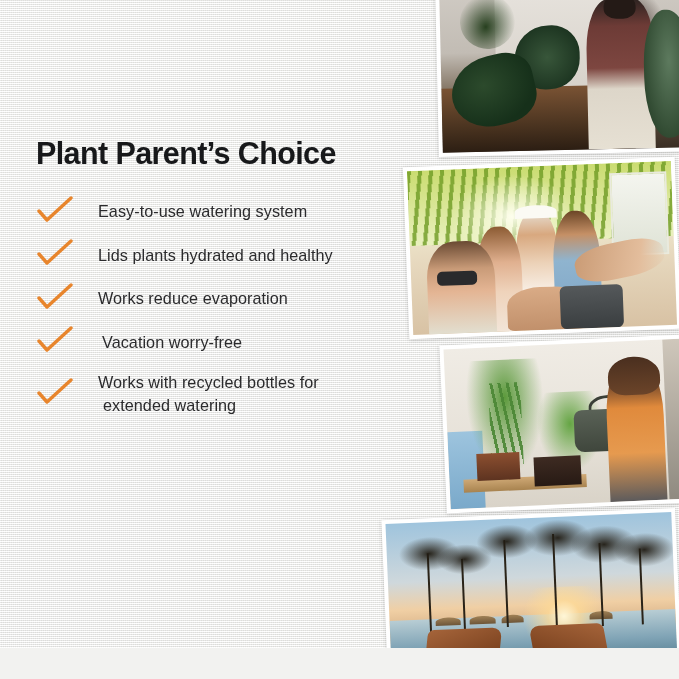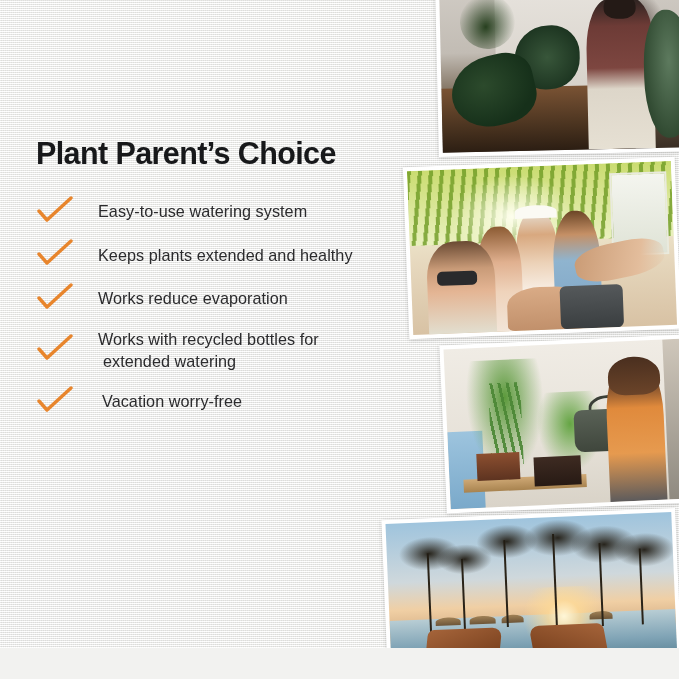--- a/index.html
+++ b/index.html
@@ -369,51 +369,51 @@
         <span class="benefit-text">Easy-to-use watering system</span>
       </div>
 
 
       <div class="benefit-row">
         <span class="check-wrap">
           <svg viewBox="0 0 38 28" aria-hidden="true">
             <path d="M3 15 L11 24 L35 2" fill="none" stroke="#e8852c" stroke-width="3.4" stroke-linecap="round" stroke-linejoin="round"></path>
           </svg>
         </span>
-        <span class="benefit-text">Keeps plants extended and healthy</span>
+        <span class="benefit-text">Lids plants hydrated and healthy</span>
       </div>
 
       <div class="benefit-row">
         <span class="check-wrap">
           <svg viewBox="0 0 38 28" aria-hidden="true">
             <path d="M3 15 L11 24 L35 2" fill="none" stroke="#e8852c" stroke-width="3.4" stroke-linecap="round" stroke-linejoin="round"></path>
           </svg>
         </span>
         <span class="benefit-text">Works reduce evaporation</span>
       </div>
 
+      <div class="benefit-row row-indent">
+        <span class="check-wrap">
+          <svg viewBox="0 0 38 28" aria-hidden="true">
+            <path d="M3 15 L11 24 L35 2" fill="none" stroke="#e8852c" stroke-width="3.4" stroke-linecap="round" stroke-linejoin="round"></path>
+          </svg>
+        </span>
+        <span class="benefit-text">Vacation worry-free</span>
+      </div>
+
       <div class="benefit-row">
         <span class="check-wrap">
           <svg viewBox="0 0 38 28" aria-hidden="true">
             <path d="M3 15 L11 24 L35 2" fill="none" stroke="#e8852c" stroke-width="3.4" stroke-linecap="round" stroke-linejoin="round"></path>
           </svg>
         </span>
         <span class="benefit-text">
           <span>Works with recycled bottles for</span>
           <span class="line2">extended watering</span>
         </span>
-      </div>
-
-      <div class="benefit-row row-indent">
-        <span class="check-wrap">
-          <svg viewBox="0 0 38 28" aria-hidden="true">
-            <path d="M3 15 L11 24 L35 2" fill="none" stroke="#e8852c" stroke-width="3.4" stroke-linecap="round" stroke-linejoin="round"></path>
-          </svg>
-        </span>
-        <span class="benefit-text">Vacation worry-free</span>
       </div>
 
     </div>
   </div>
 
   <div class="photo" id="photo-plants-woman">
     <div class="inner">
       <div class="wall"></div>
       <div class="leaf-d"></div>
       <div class="table"></div>

